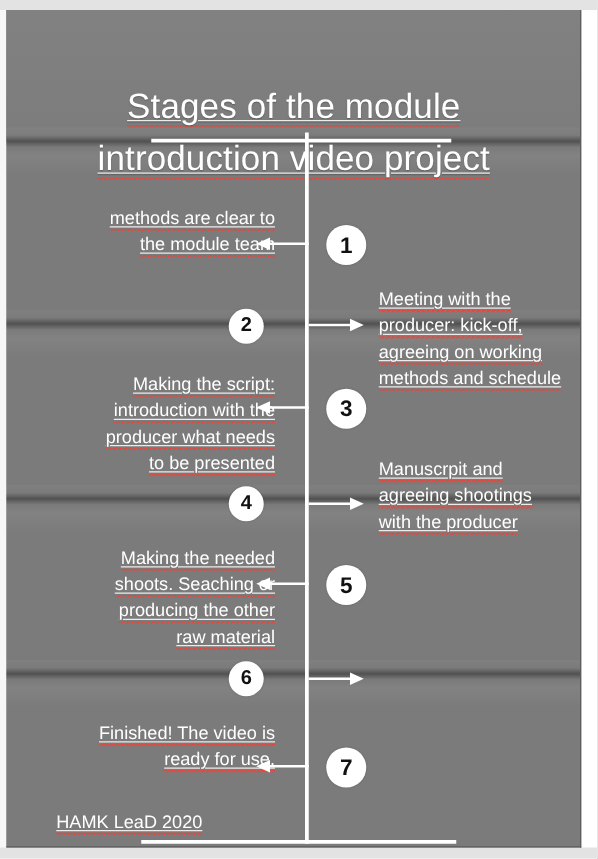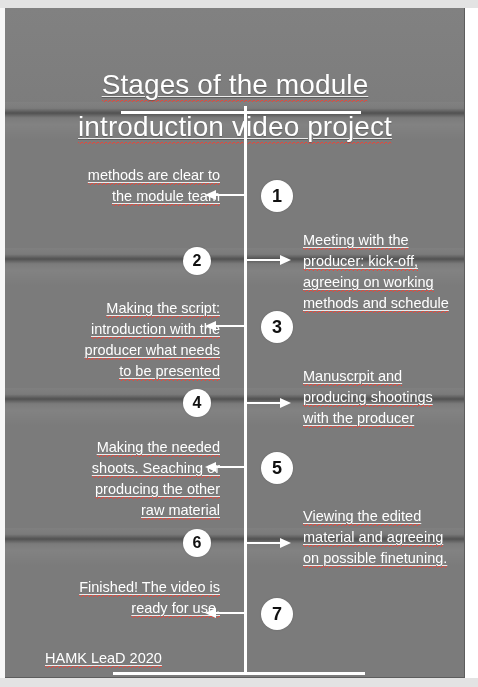--- a/index.html
+++ b/index.html
@@ -270,21 +270,21 @@
     <div class="arrow to-left" style="left:200px; top:310px; width:42px">
       <div class="head"></div>
         <div class="shaft"></div>
     </div>
     <div class="badge big" style="left:256px; top:303px">
       <span>3</span>
     </div>
 
     <div class="stage-text right" style="top:358px">
       <div><span class="sq">Manuscrpit and</span></div>
-      <div><span class="sq">producing shootings</span></div>
+      <div><span class="sq">agreeing shootings</span></div>
       <div><span class="sq">with the producer</span></div>
     </div>
     <div class="arrow to-right" style="left:242px; top:387px; width:44px">
       <div class="shaft"></div>
         <div class="head"></div>
     </div>
     <div class="badge small" style="left:178px; top:381px">
       <span>4</span>
     </div>
 
@@ -295,25 +295,20 @@
       <div><span class="sq">raw material</span></div>
     </div>
     <div class="arrow to-left" style="left:200px; top:451px; width:42px">
       <div class="head"></div>
         <div class="shaft"></div>
     </div>
     <div class="badge big" style="left:256px; top:444px">
       <span>5</span>
     </div>
 
-    <div class="stage-text right" style="top:498px">
-      <div><span class="sq">Viewing the edited</span></div>
-      <div><span class="sq">material and agreeing</span></div>
-      <div><span class="sq">on possible finetuning.</span></div>
-    </div>
     <div class="arrow to-right" style="left:242px; top:527px; width:44px">
       <div class="shaft"></div>
         <div class="head"></div>
     </div>
     <div class="badge small" style="left:178px; top:521px">
       <span>6</span>
     </div>
 
     <div class="stage-text left" style="top:569px">
       <div><span class="sq">Finished! The video is</span></div>

